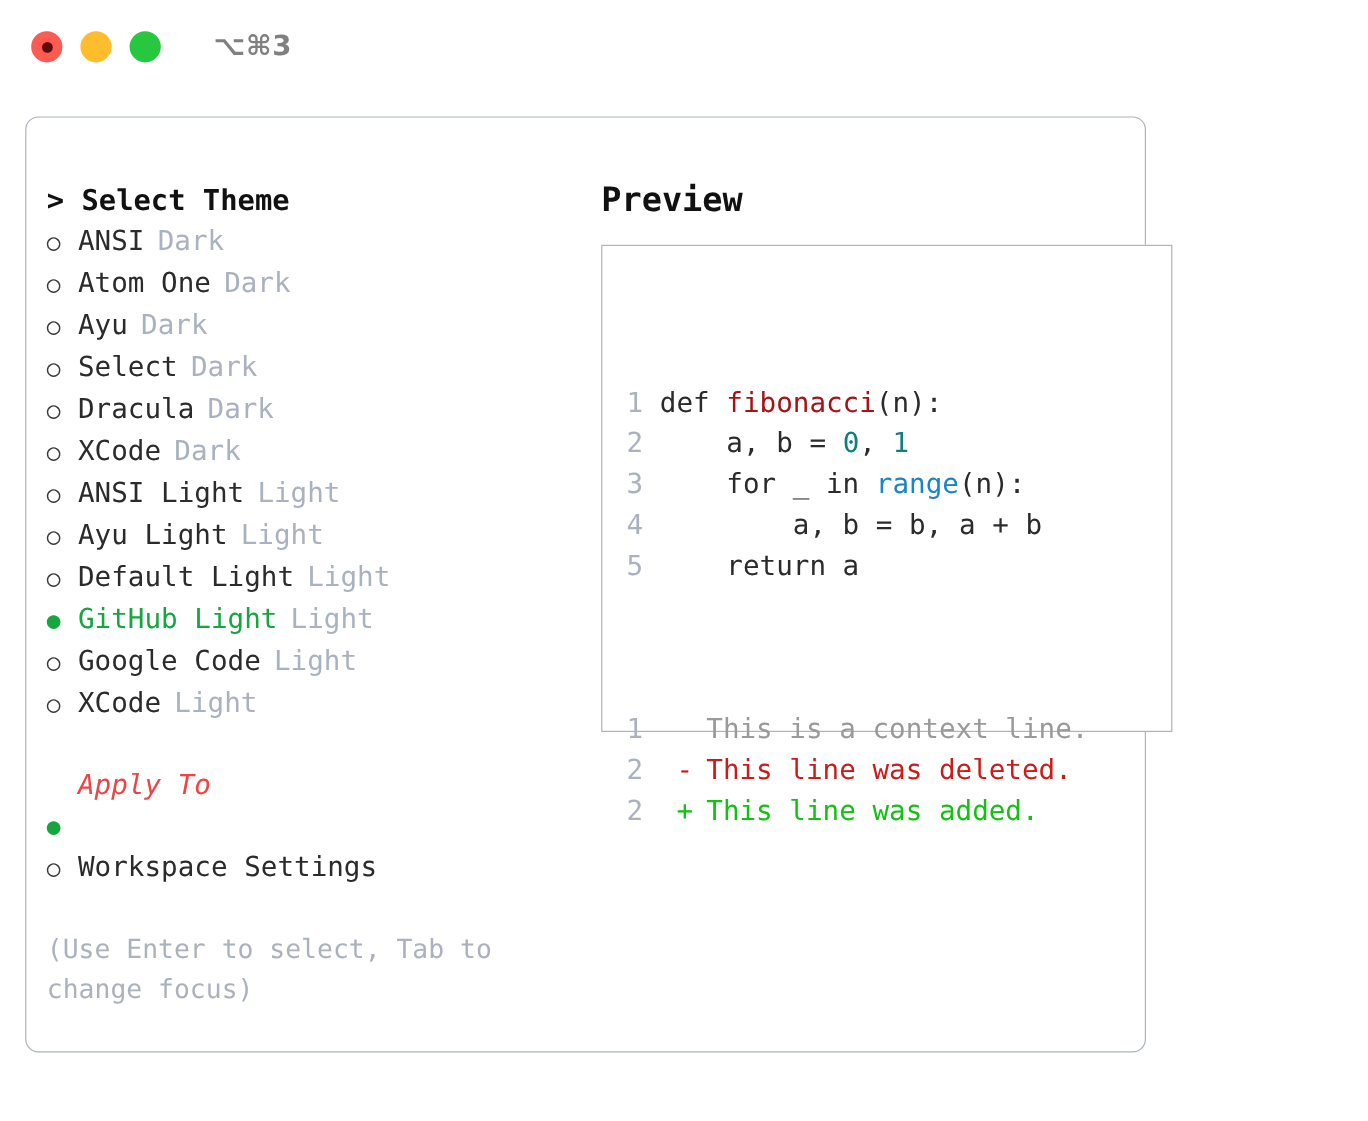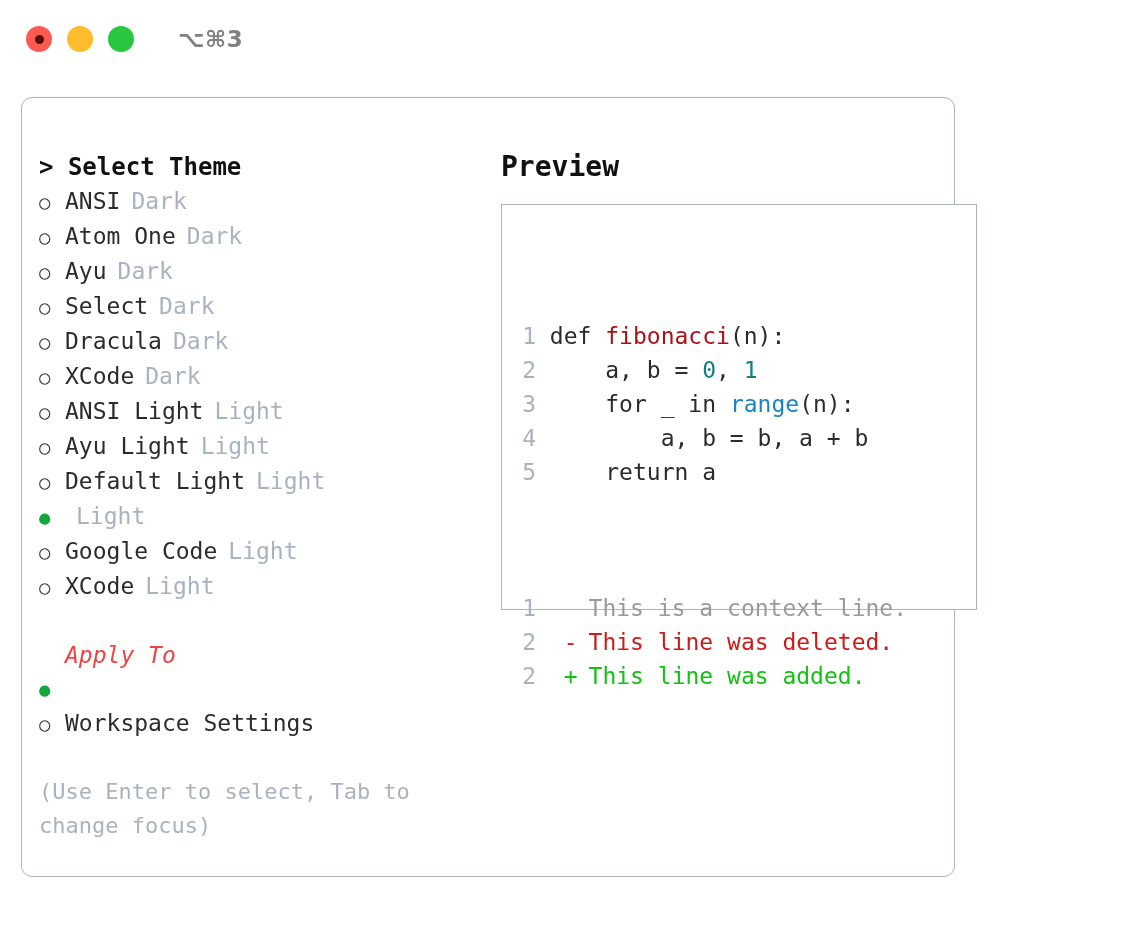--- a/index.html
+++ b/index.html
@@ -207,21 +207,21 @@
       <div id="theme-list">
           <div class="opt-row"><span class="opt-glyph">○</span><span class="opt-label">ANSI</span><span class="opt-tag">Dark</span></div>
           <div class="opt-row"><span class="opt-glyph">○</span><span class="opt-label">Atom One</span><span class="opt-tag">Dark</span></div>
           <div class="opt-row"><span class="opt-glyph">○</span><span class="opt-label">Ayu</span><span class="opt-tag">Dark</span></div>
           <div class="opt-row"><span class="opt-glyph">○</span><span class="opt-label">Select</span><span class="opt-tag">Dark</span></div>
           <div class="opt-row"><span class="opt-glyph">○</span><span class="opt-label">Dracula</span><span class="opt-tag">Dark</span></div>
           <div class="opt-row"><span class="opt-glyph">○</span><span class="opt-label">XCode</span><span class="opt-tag">Dark</span></div>
           <div class="opt-row"><span class="opt-glyph">○</span><span class="opt-label">ANSI Light</span><span class="opt-tag">Light</span></div>
           <div class="opt-row"><span class="opt-glyph">○</span><span class="opt-label">Ayu Light</span><span class="opt-tag">Light</span></div>
           <div class="opt-row"><span class="opt-glyph">○</span><span class="opt-label">Default Light</span><span class="opt-tag">Light</span></div>
-          <div class="opt-row selected"><span class="opt-glyph">●</span><span class="opt-tag">Light</span></div>
+          <div class="opt-row selected"><span class="opt-glyph">●</span><span class="opt-label">GitHub Light</span><span class="opt-tag">Light</span></div>
           <div class="opt-row"><span class="opt-glyph">○</span><span class="opt-label">Google Code</span><span class="opt-tag">Light</span></div>
           <div class="opt-row"><span class="opt-glyph">○</span><span class="opt-label">XCode</span><span class="opt-tag">Light</span></div>
         </div>
 
       <div class="section-gap"></div>
 
       <div class="section-header">Apply To</div>
 
       <div id="apply-list">
           <div class="opt-row selected"><span class="opt-glyph">●</span></div>

